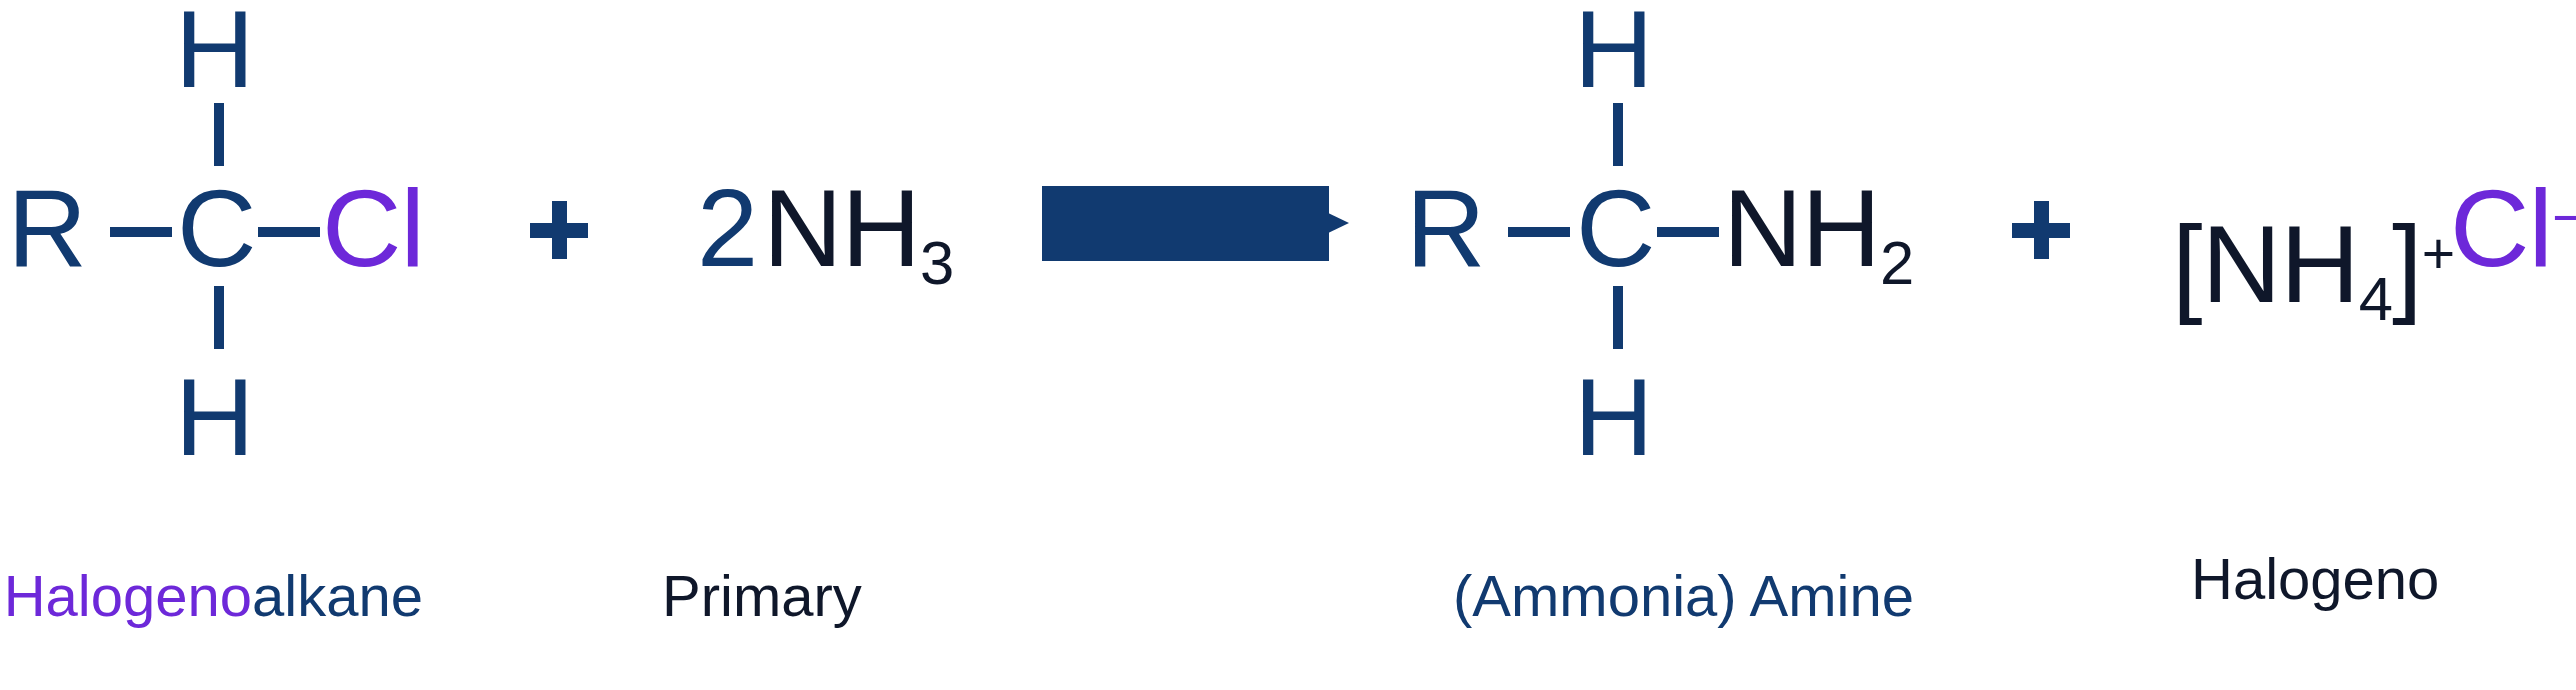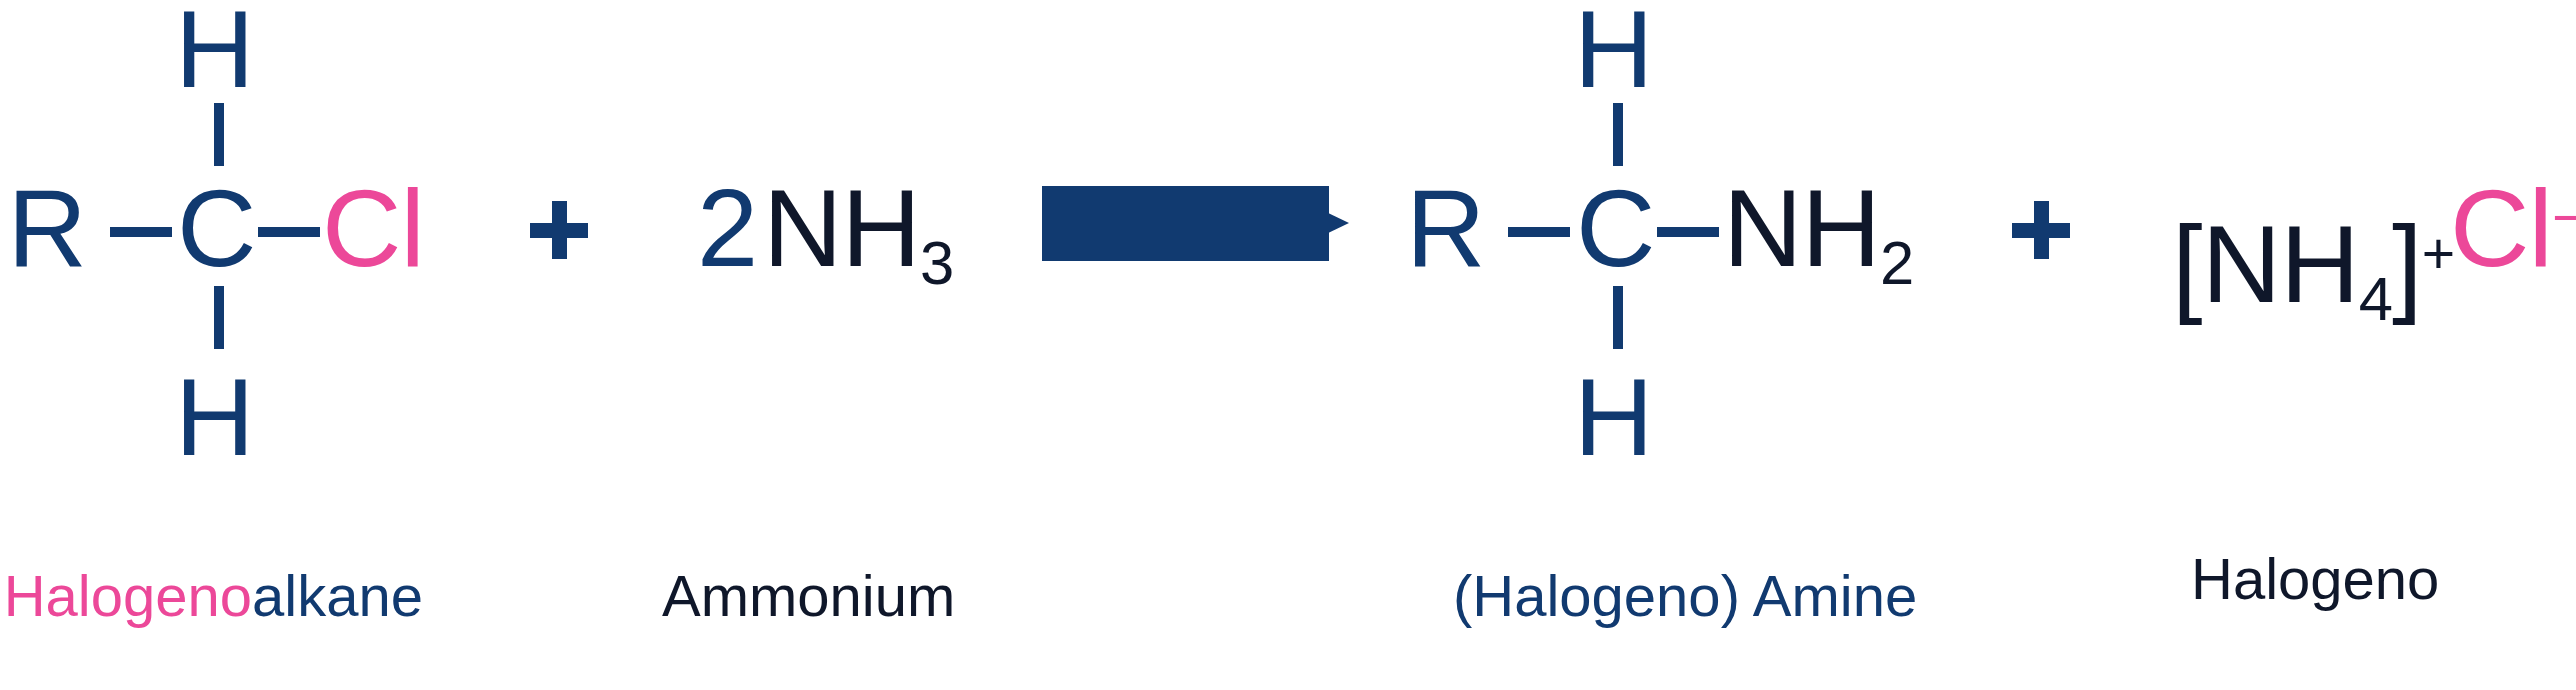--- a/index.html
+++ b/index.html
@@ -25,21 +25,21 @@
   .atom {
     position: absolute;
     font-family: "Liberation Sans", sans-serif;
     font-size: 110px;
     line-height: 1;
     font-weight: 400;
     white-space: nowrap;
     letter-spacing: -0.9px;
   }
   .navy   { color: #113a70; }
-  .orange { color: #ec4899; }
+  .orange { color: #6d28d9; }
   .sky    { color: #0f172a; }
 
   .sub {
     font-size: 0.56em;
     vertical-align: baseline;
     position: relative;
     top: 0.30em;
   }
   .sup {
     font-size: 0.52em;
@@ -184,22 +184,22 @@
   <div class="plus" style="left:2012px; top:201px;"></div>
 
   <div>
     <span class="atom sky" style="left:2172px; top:173px;margin-top:36px;"><span>[</span><span>NH</span><span class="sub">4</span><span>]</span><span class="sup">+</span></span>
 
     <span class="atom orange" style="left:2450px; top:173px;"><span>Cl</span><span class="sup">−</span></span>
   </div>
 
   <div class="caption" style="left:3.7px; top:565px;"><span class="orange">Halogeno</span><span class="navy">alkane</span></div>
 
-  <div class="caption sky" style="left:662px; top:565px;">Ammonium</div>
-
-  <div class="caption navy" style="left:1453px; top:565px;">(Halogeno) Amine</div>
+  <div class="caption sky" style="left:662px; top:565px;">Primary</div>
+
+  <div class="caption navy" style="left:1453px; top:565px;">(Ammonia) Amine</div>
 
   <div class="caption" style="left:2191px; top:548px;">
     <div class="sky">Halogeno</div>
   </div>
 
 </div>
 
 
 </body></html>

